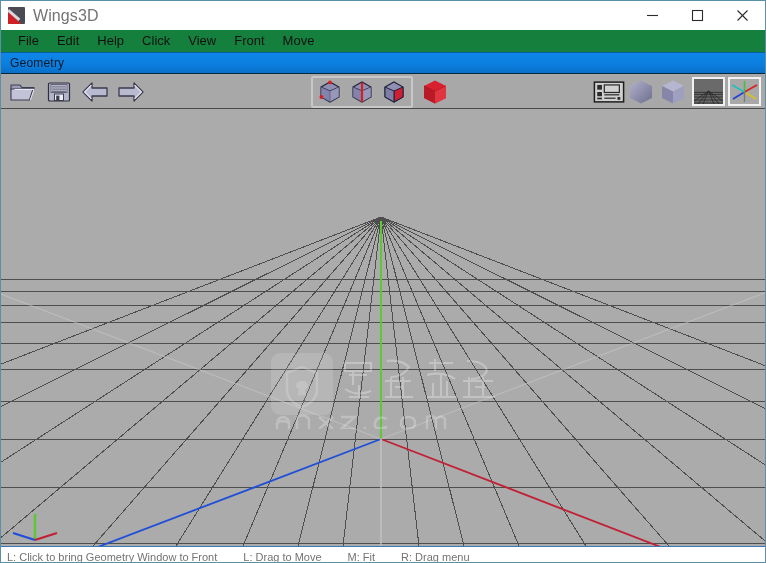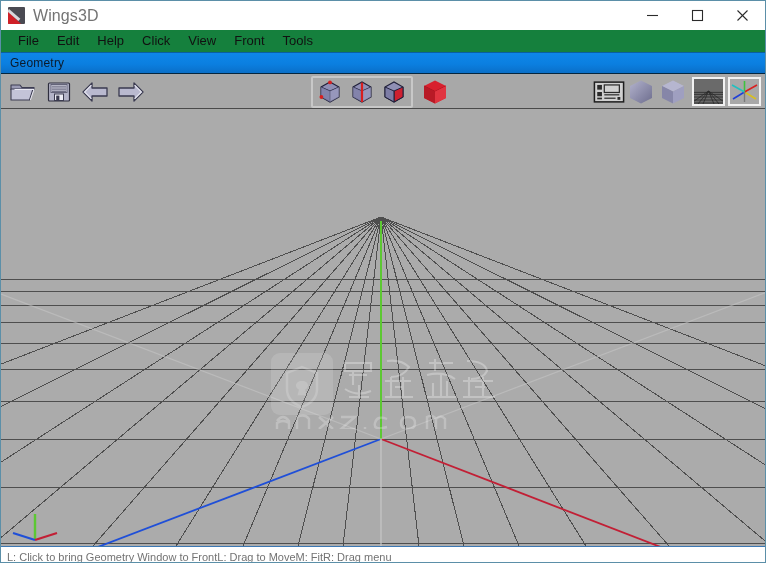--- a/index.html
+++ b/index.html
@@ -182,21 +182,21 @@
     display: flex;
     align-items: center;
     box-sizing: border-box;
     padding-left: 6px;
   }
   .status-seg {
     font-size: 11px;
     color: #737373;
     white-space: nowrap;
   }
-  .status-seg + .status-seg { }
+  .status-seg + .status-seg { margin-left: 26px; }
 </style>
 </head>
 <body>
 
 <div id="app">
 
   <div class="titlebar">
     <div class="app-icon"></div>
     <div class="title-text">Wings3D</div>
     <div class="wincontrols">
@@ -219,21 +219,21 @@
     </div>
   </div>
 
   <div class="menubar">
     <div class="menu-item">File</div>
     <div class="menu-item">Edit</div>
     <div class="menu-item">Help</div>
     <div class="menu-item">Click</div>
     <div class="menu-item">View</div>
     <div class="menu-item">Front</div>
-    <div class="menu-item">Tools</div>
+    <div class="menu-item">Move</div>
   </div>
 
   <div class="geom-caption">
     <span class="geom-caption-text">Geometry</span>
   </div>
 
   <div class="toolbar">
 
     <div class="tb-group tb-left">
 

